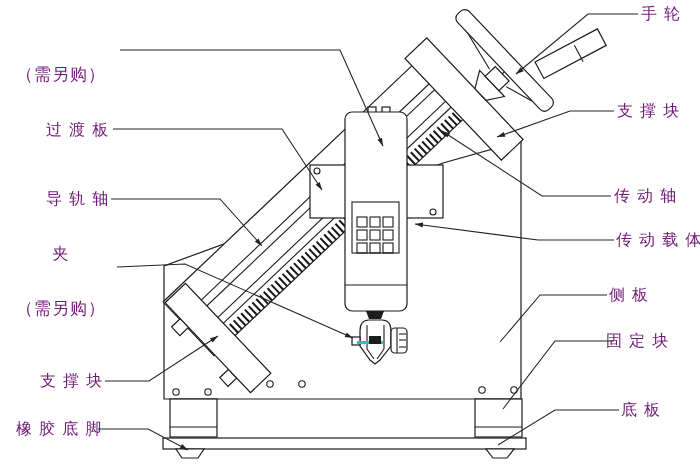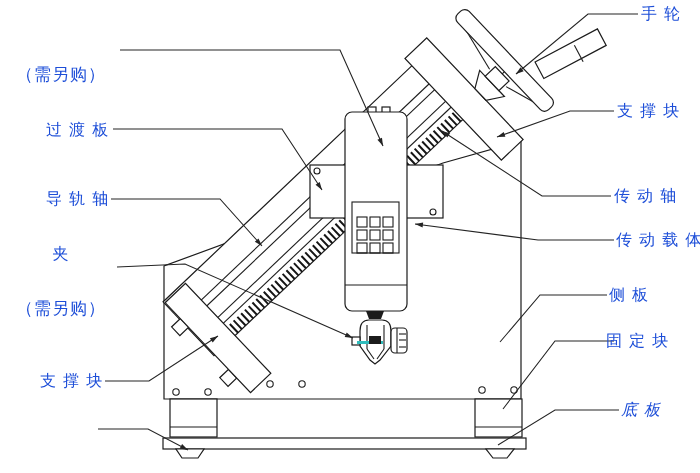--- a/index.html
+++ b/index.html
@@ -1,19 +1,19 @@
 <!DOCTYPE html>
 <html><head>
 <meta charset="utf-8">
 <style>
   html,body{margin:0;padding:0;background:#ffffff;}
   .stage{position:relative;width:700px;height:473px;background:#fff;overflow:hidden;
          font-family:"DejaVu Sans","Liberation Sans",sans-serif;}
   svg{position:absolute;left:0;top:0;}
-  .lbl{position:absolute;color:#1d4ed8;font-size:16px;line-height:18px;
+  .lbl{position:absolute;color:#701a75;font-size:16px;line-height:18px;
        letter-spacing:1px;white-space:nowrap;}
   .lbl .l2{font-size:17px;margin-top:36px;}
   .center{text-align:center;}
   .part{fill:#ffffff;stroke:#1c1c1c;stroke-width:1.2;}
   .ln{fill:none;stroke:#1c1c1c;stroke-width:1.1;}
   .leader{fill:none;stroke:#242424;stroke-width:1.1;}
   .ah{fill:#242424;stroke:none;}
   .bolt{fill:#ffffff;stroke:#1c1c1c;stroke-width:1.1;}
 </style>
 </head>
@@ -156,21 +156,22 @@
   <div class="lbl center" style="left:0px;top:29px;width:122px;">
     <div class="l2">（需另购）</div>
   </div>
   <div class="lbl" style="left:46px;top:121px;">过 渡 板</div>
   <div class="lbl" style="left:46px;top:190px;">导 轨 轴</div>
   <div class="lbl center" style="left:0px;top:245px;width:122px;">
     <div>夹</div>
     <div class="l2">（需另购）</div>
   </div>
   <div class="lbl" style="left:40px;top:372px;">支 撑 块</div>
+  <div class="lbl" style="left:16px;top:420px;">橡 胶 底 脚</div>
 
   <div class="lbl" style="left:641px;top:5px;">手 轮</div>
   <div class="lbl" style="left:617px;top:102px;">支 撑 块</div>
   <div class="lbl" style="left:614px;top:187px;text-align:center;">传 动 轴</div>
   <div class="lbl" style="left:616px;top:231px;">传 动 载 体</div>
   <div class="lbl" style="left:609px;top:286px;">侧 板</div>
   <div class="lbl" style="left:598px;top:332px;margin-left:8px;">固 定 块</div>
-  <div class="lbl" style="left:621px;top:401px;font-style:italic;">底 板</div>
+  <div class="lbl" style="left:621px;top:401px;">底 板</div>
 </div>
 
 </body></html>

